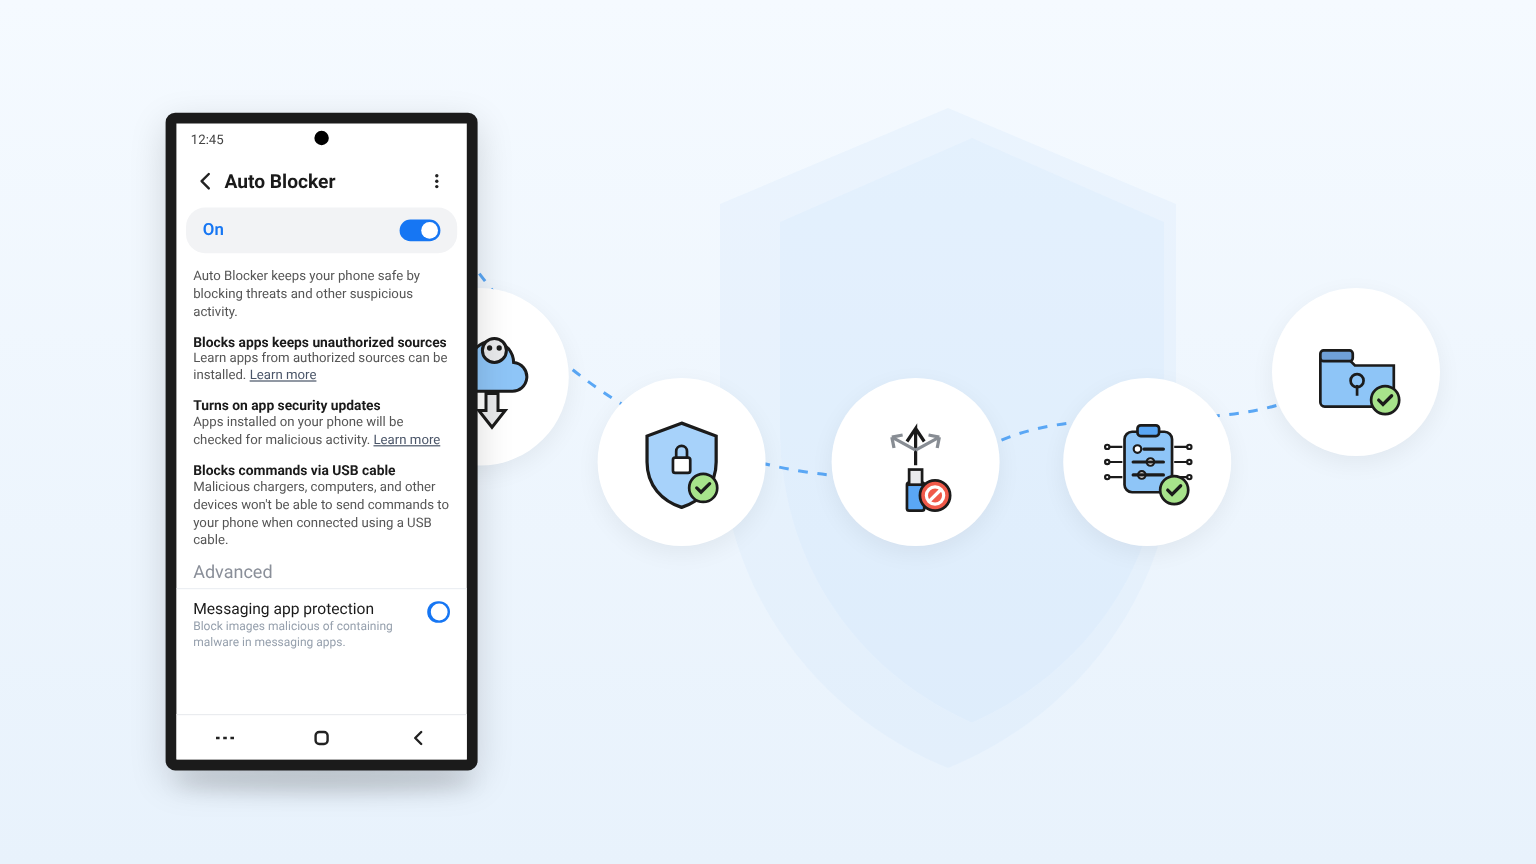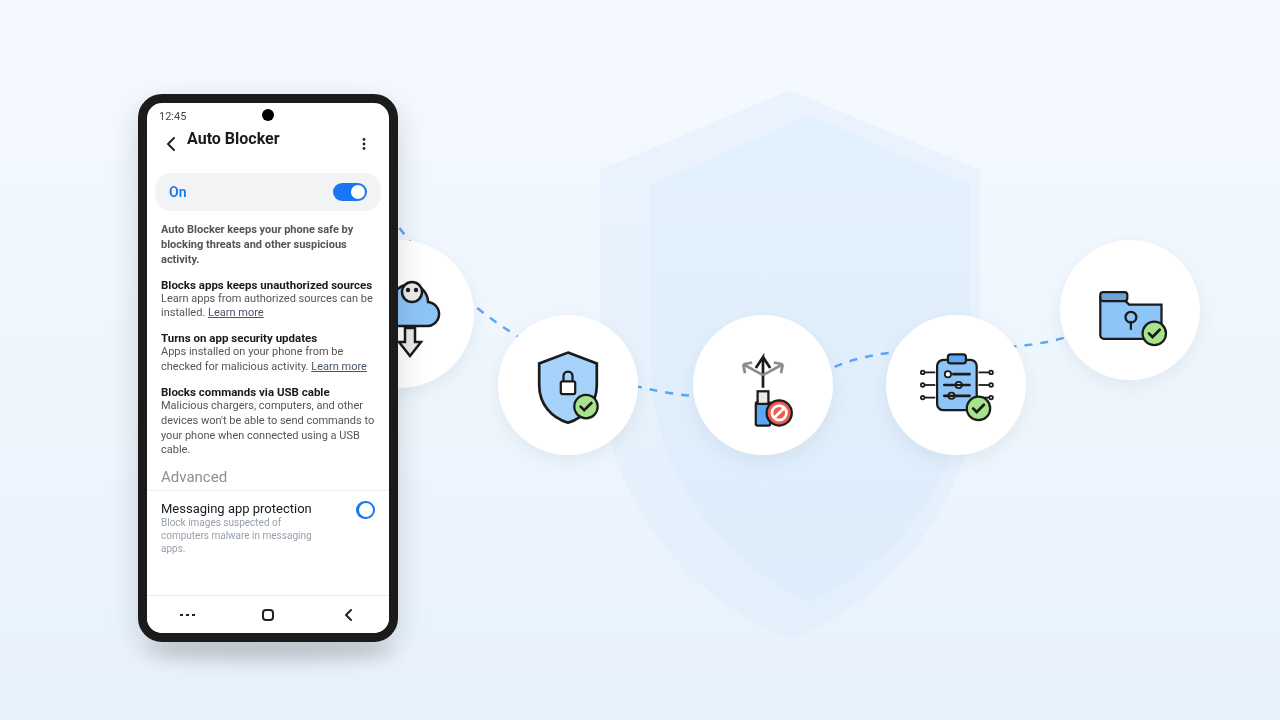--- a/index.html
+++ b/index.html
@@ -59,21 +59,21 @@
 
   
   .phone {
     position: absolute;
     left: 138px;
     top: 94px;
     width: 260px;
     height: 548px;
     background: #fff;
     border: 9px solid #1b1b1b;
-    border-radius: 24px;
+    border-radius: 8px;
     overflow: hidden;
     box-shadow: 0 10px 30px rgba(0,0,0,0.15);
   }
   .phone-shadow {
     position: absolute;
     left: 145px;
     top: 640px;
     width: 250px;
     height: 20px;
     background: rgba(0,0,0,0.12);
@@ -95,21 +95,21 @@
     display: flex;
     align-items: center;
     padding: 0 12px;
     font-size: 11px;
     color: #444;
   }
 
   .app-header {
     height: 44px;
     display: flex;
-    align-items: flex-start;
+    align-items: center;
     padding: 0 10px;
   }
   .back-arrow {
     width: 30px;
     height: 30px;
     display: flex;
     align-items: center;
     justify-content: center;
     cursor: pointer;
   }
@@ -165,21 +165,20 @@
     padding: 2px 14px 0 14px;
     font-size: 11px;
     color: #444;
     height: calc(100% - 26px - 44px - 52px - 38px);
     overflow: hidden;
   }
   .intro-text {
     color: #555;
     margin-bottom: 10px;
     line-height: 1.35;
-    font-weight: bold;
   }
   .section {
     margin-bottom: 10px;
   }
   .section-title {
     font-weight: 700;
     color: #1a1a1a;
     font-size: 11.5px;
   }
   .section-desc {
@@ -368,36 +367,36 @@
       <div class="section-title">Blocks apps keeps unauthorized sources</div>
       <div class="section-desc">
         <span>Learn apps from authorized sources can be installed.</span>
         <span class="learn-more">Learn more</span>
       </div>
     </div>
 
     <div class="section">
       <div class="section-title">Turns on app security updates</div>
       <div class="section-desc">
-        <span>Apps installed on your phone from be checked for malicious activity.</span>
+        <span>Apps installed on your phone will be checked for malicious activity.</span>
         <span class="learn-more">Learn more</span>
       </div>
     </div>
 
     <div class="section">
       <div class="section-title">Blocks commands via USB cable</div>
       <div class="section-desc">Malicious chargers, computers, and other devices won't be able to send commands to your phone when connected using a USB cable.</div>
     </div>
 
     <div class="adv-label">Advanced</div>
 
     <div class="adv-card">
       <div>
         <div class="adv-title">Messaging app protection</div>
-        <div class="adv-desc">Block images suspected of computers malware in messaging apps.</div>
+        <div class="adv-desc">Block images malicious of containing malware in messaging apps.</div>
       </div>
       <div class="toggle">
           <div class="knob"></div>
         </div>
     </div>
 
   </div>
 
   <div class="nav-bar">
     <div class="nav-btn">

